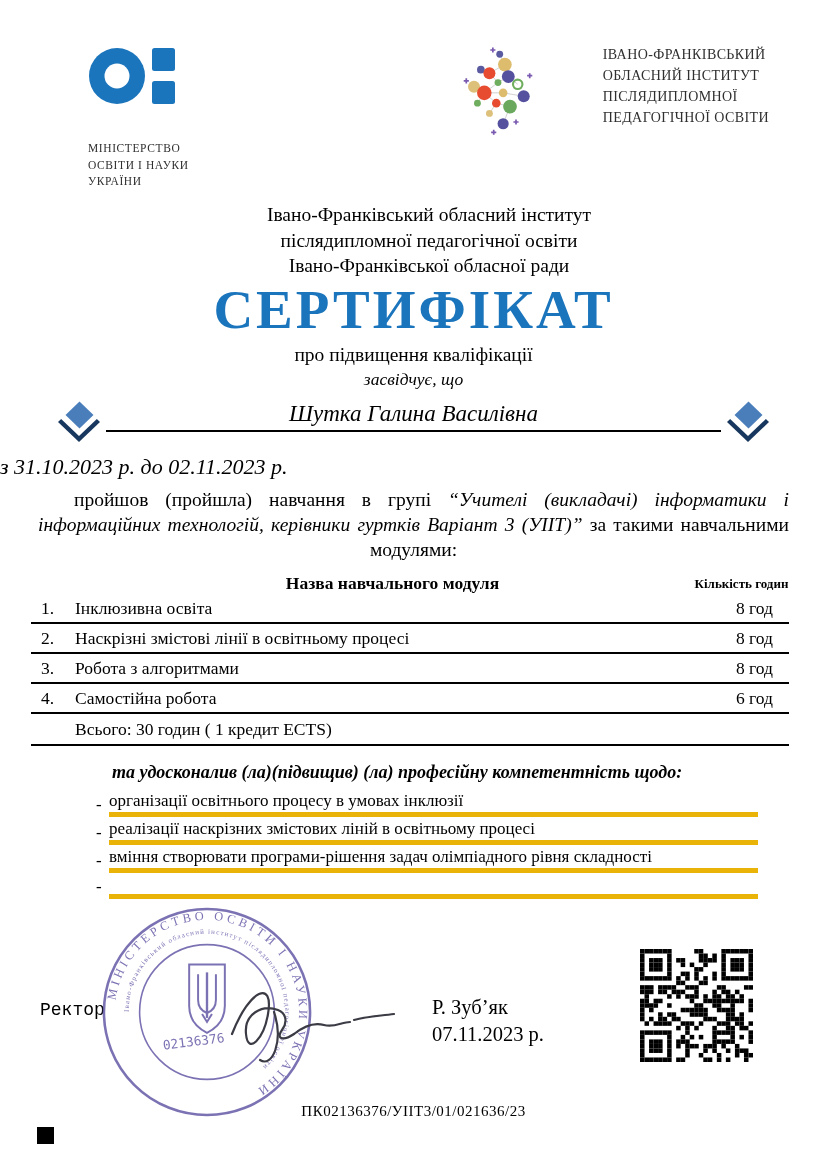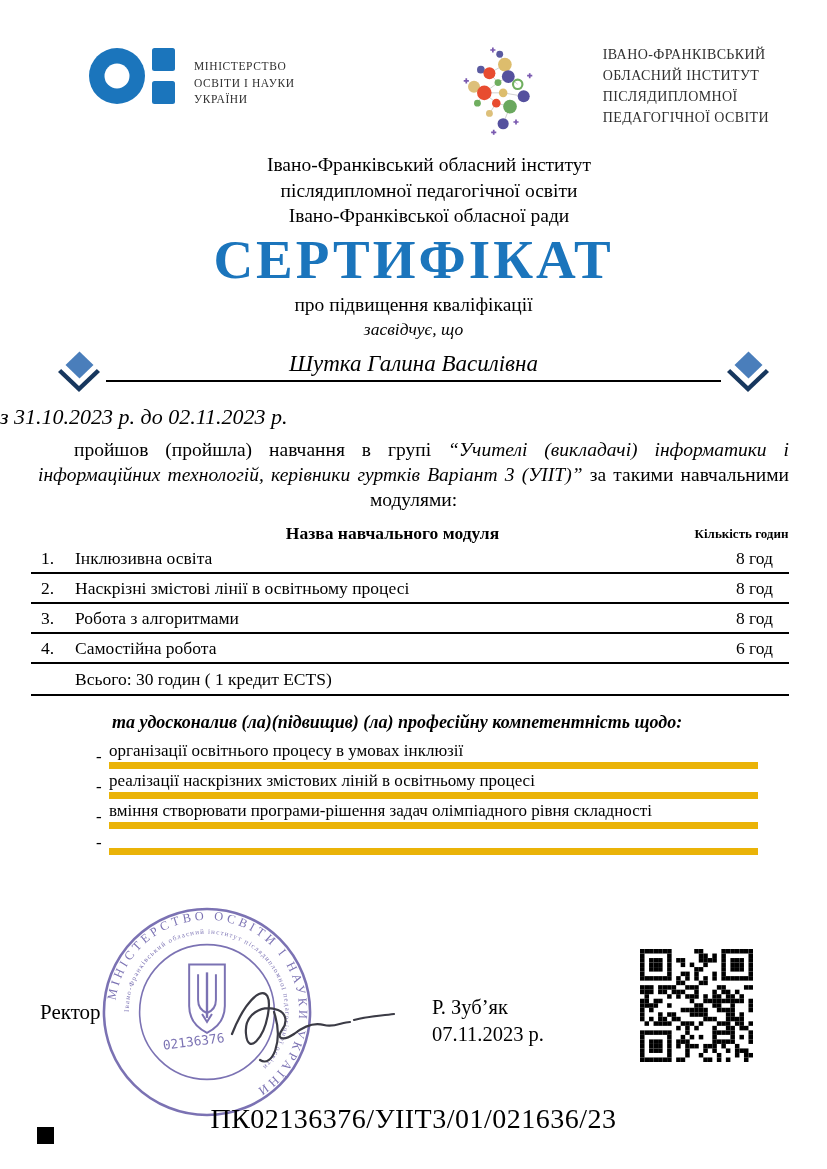--- a/index.html
+++ b/index.html
@@ -5,21 +5,21 @@
   * { margin:0; padding:0; box-sizing:border-box; }
   html,body { background:#e8e8e8; }
   .page {
     position:relative; width:827px; height:1169px; margin:0 auto;
     background:#ffffff; overflow:hidden;
     font-family:"Liberation Serif", serif; color:#000;
   }
 
   
   .logos { display:flex; align-items:flex-start; padding:44px 30px 0 88px; }
-  .mon-block { display:flex; align-items:flex-end; gap:16px; }
+  .mon-block { display:flex; align-items:flex-start; gap:32px;flex-direction:column; }
   .mon-text { font-size:11.5px; letter-spacing:.6px; color:#2f2f2f; line-height:1.45; }
   .inst-block { display:flex; align-items:flex-start; gap:62px; margin-left:auto; margin-right:28px; }
   .inst-text { font-size:14px; letter-spacing:.4px; color:#2f2f2f; line-height:1.5; margin-top:0; }
 
   
   .center-head { text-align:center; margin-top:12px; font-size:19.5px; line-height:1.32;padding-left:31px; }
   .cert-title { text-align:center; font-size:55px; font-weight:bold; letter-spacing:3px; line-height:1.05; margin-top:2px; }
   .subtitle { text-align:center; font-size:19.5px; margin-top:5px; }
   .certifies { text-align:center; font-size:17.5px; font-style:italic; margin-top:3px; }
 
@@ -46,31 +46,31 @@
   .td-name { flex:1; }
   .td-hours { flex:0 0 95px; text-align:right; padding-right:16px; }
   .rule2 { height:2px; border-top:1px solid #000; border-bottom:1px solid #000; }
   .total-row { padding:5px 0 4px 44px; font-size:17.5px; }
 
   
   .comp-head { margin:16px 38px 0 112px; font-size:18px; font-weight:bold; font-style:italic; }
   .comp-list { margin:8px 69px 0 96px; }
   .comp-item { display:flex; align-items:flex-end; margin-top:2px; }
   .comp-dash { flex:0 0 13px; font-size:17px; padding-bottom:2px; }
-  .comp-text { flex:1; font-size:17px; border-bottom:7px solid #eab308; min-height:24px; padding-bottom:1px; }
+  .comp-text { flex:1; font-size:17px; border-bottom:5px solid #eab308; min-height:24px; padding-bottom:1px; }
 
   
   .abs { position:absolute; }
-  .rector { left:40px; top:1000px; font-size:21px; }
+  .rector { left:40px; top:1000px; font-size:18px;font-family:Liberation Mono, monospace; }
   .signer { left:432px; top:994px; font-size:20.5px; line-height:1.3; }
   .stamp { left:98px; top:903px; opacity:.82; }
   .sig { left:222px; top:972px; }
   .qr { left:640px; top:949px; }
   .blk-square { left:37px; top:1127px; width:17px; height:17px; background:#000; }
-  .cert-code { left:0; right:0; top:1103px; text-align:center; font-size:28px; letter-spacing:.5px; }
+  .cert-code { left:0; right:0; top:1103px; text-align:center; font-size:15px; letter-spacing:.5px; }
 </style>
 </head>
 <body>
 
 <div class="page">
 
   <div class="logos">
     <div class="mon-block">
       <svg width="90" height="64" viewBox="0 0 90 64">
         <circle cx="29" cy="32" r="28" fill="#1b75bc"></circle>

